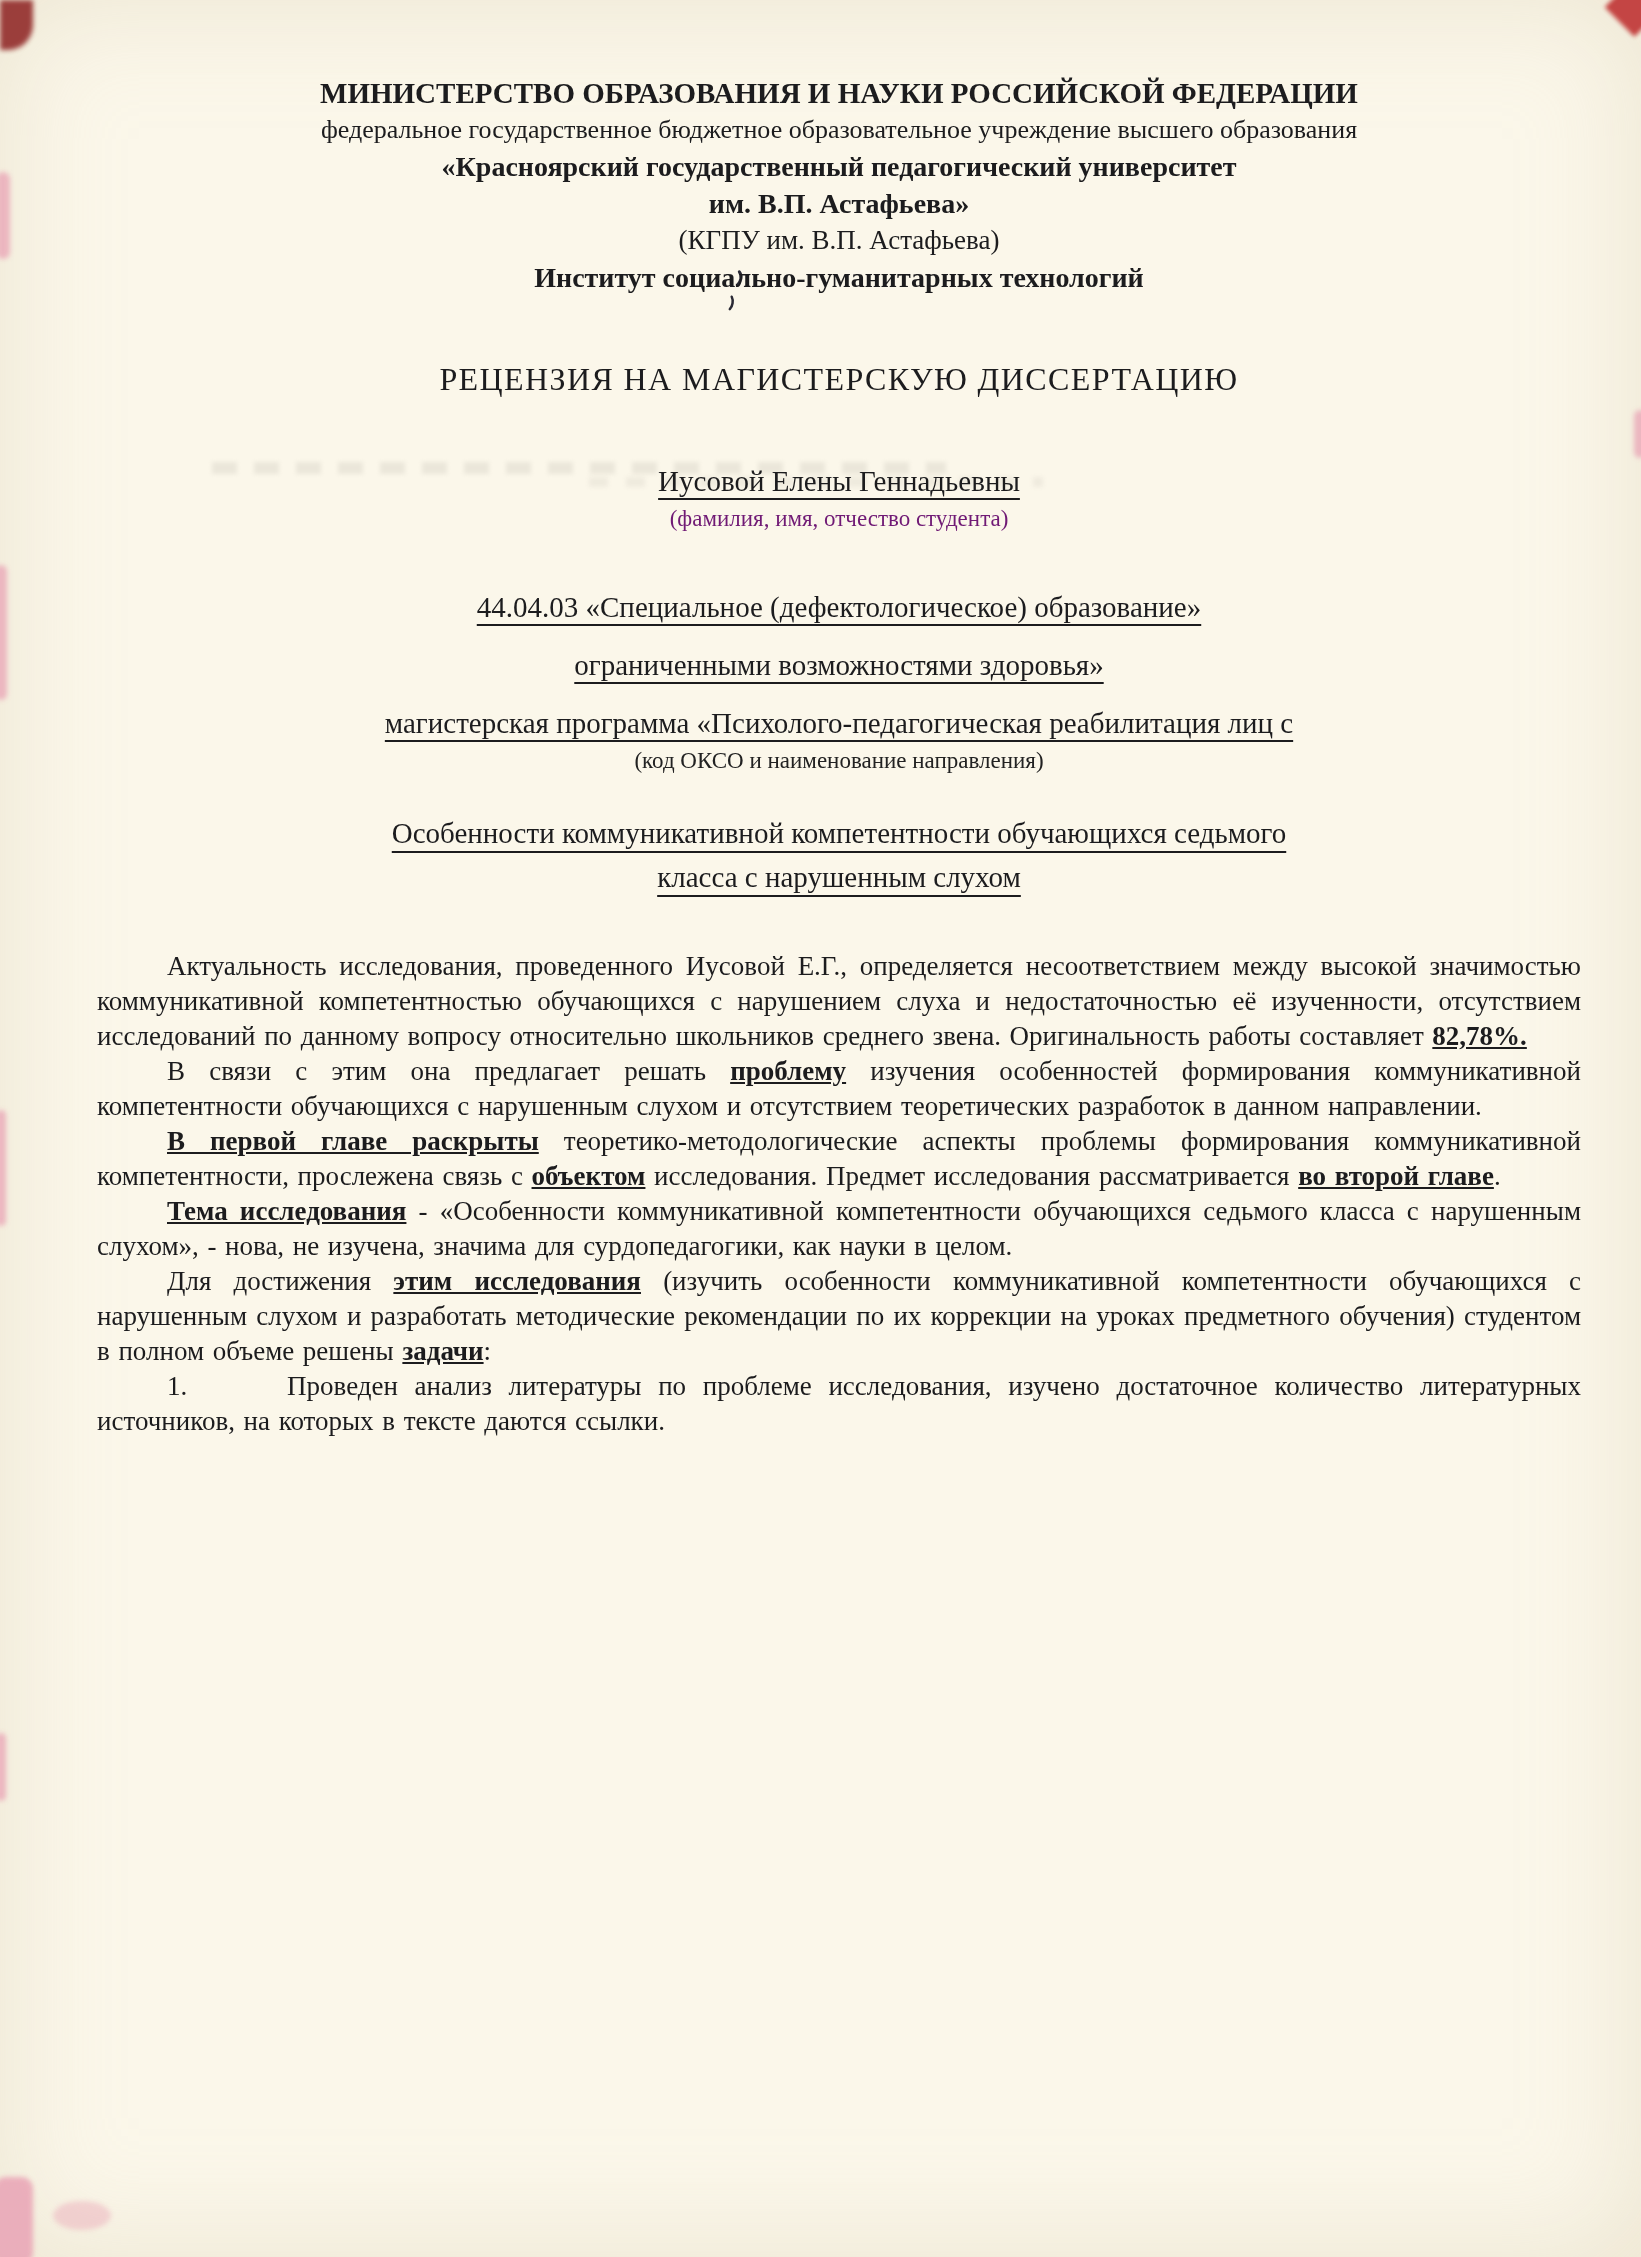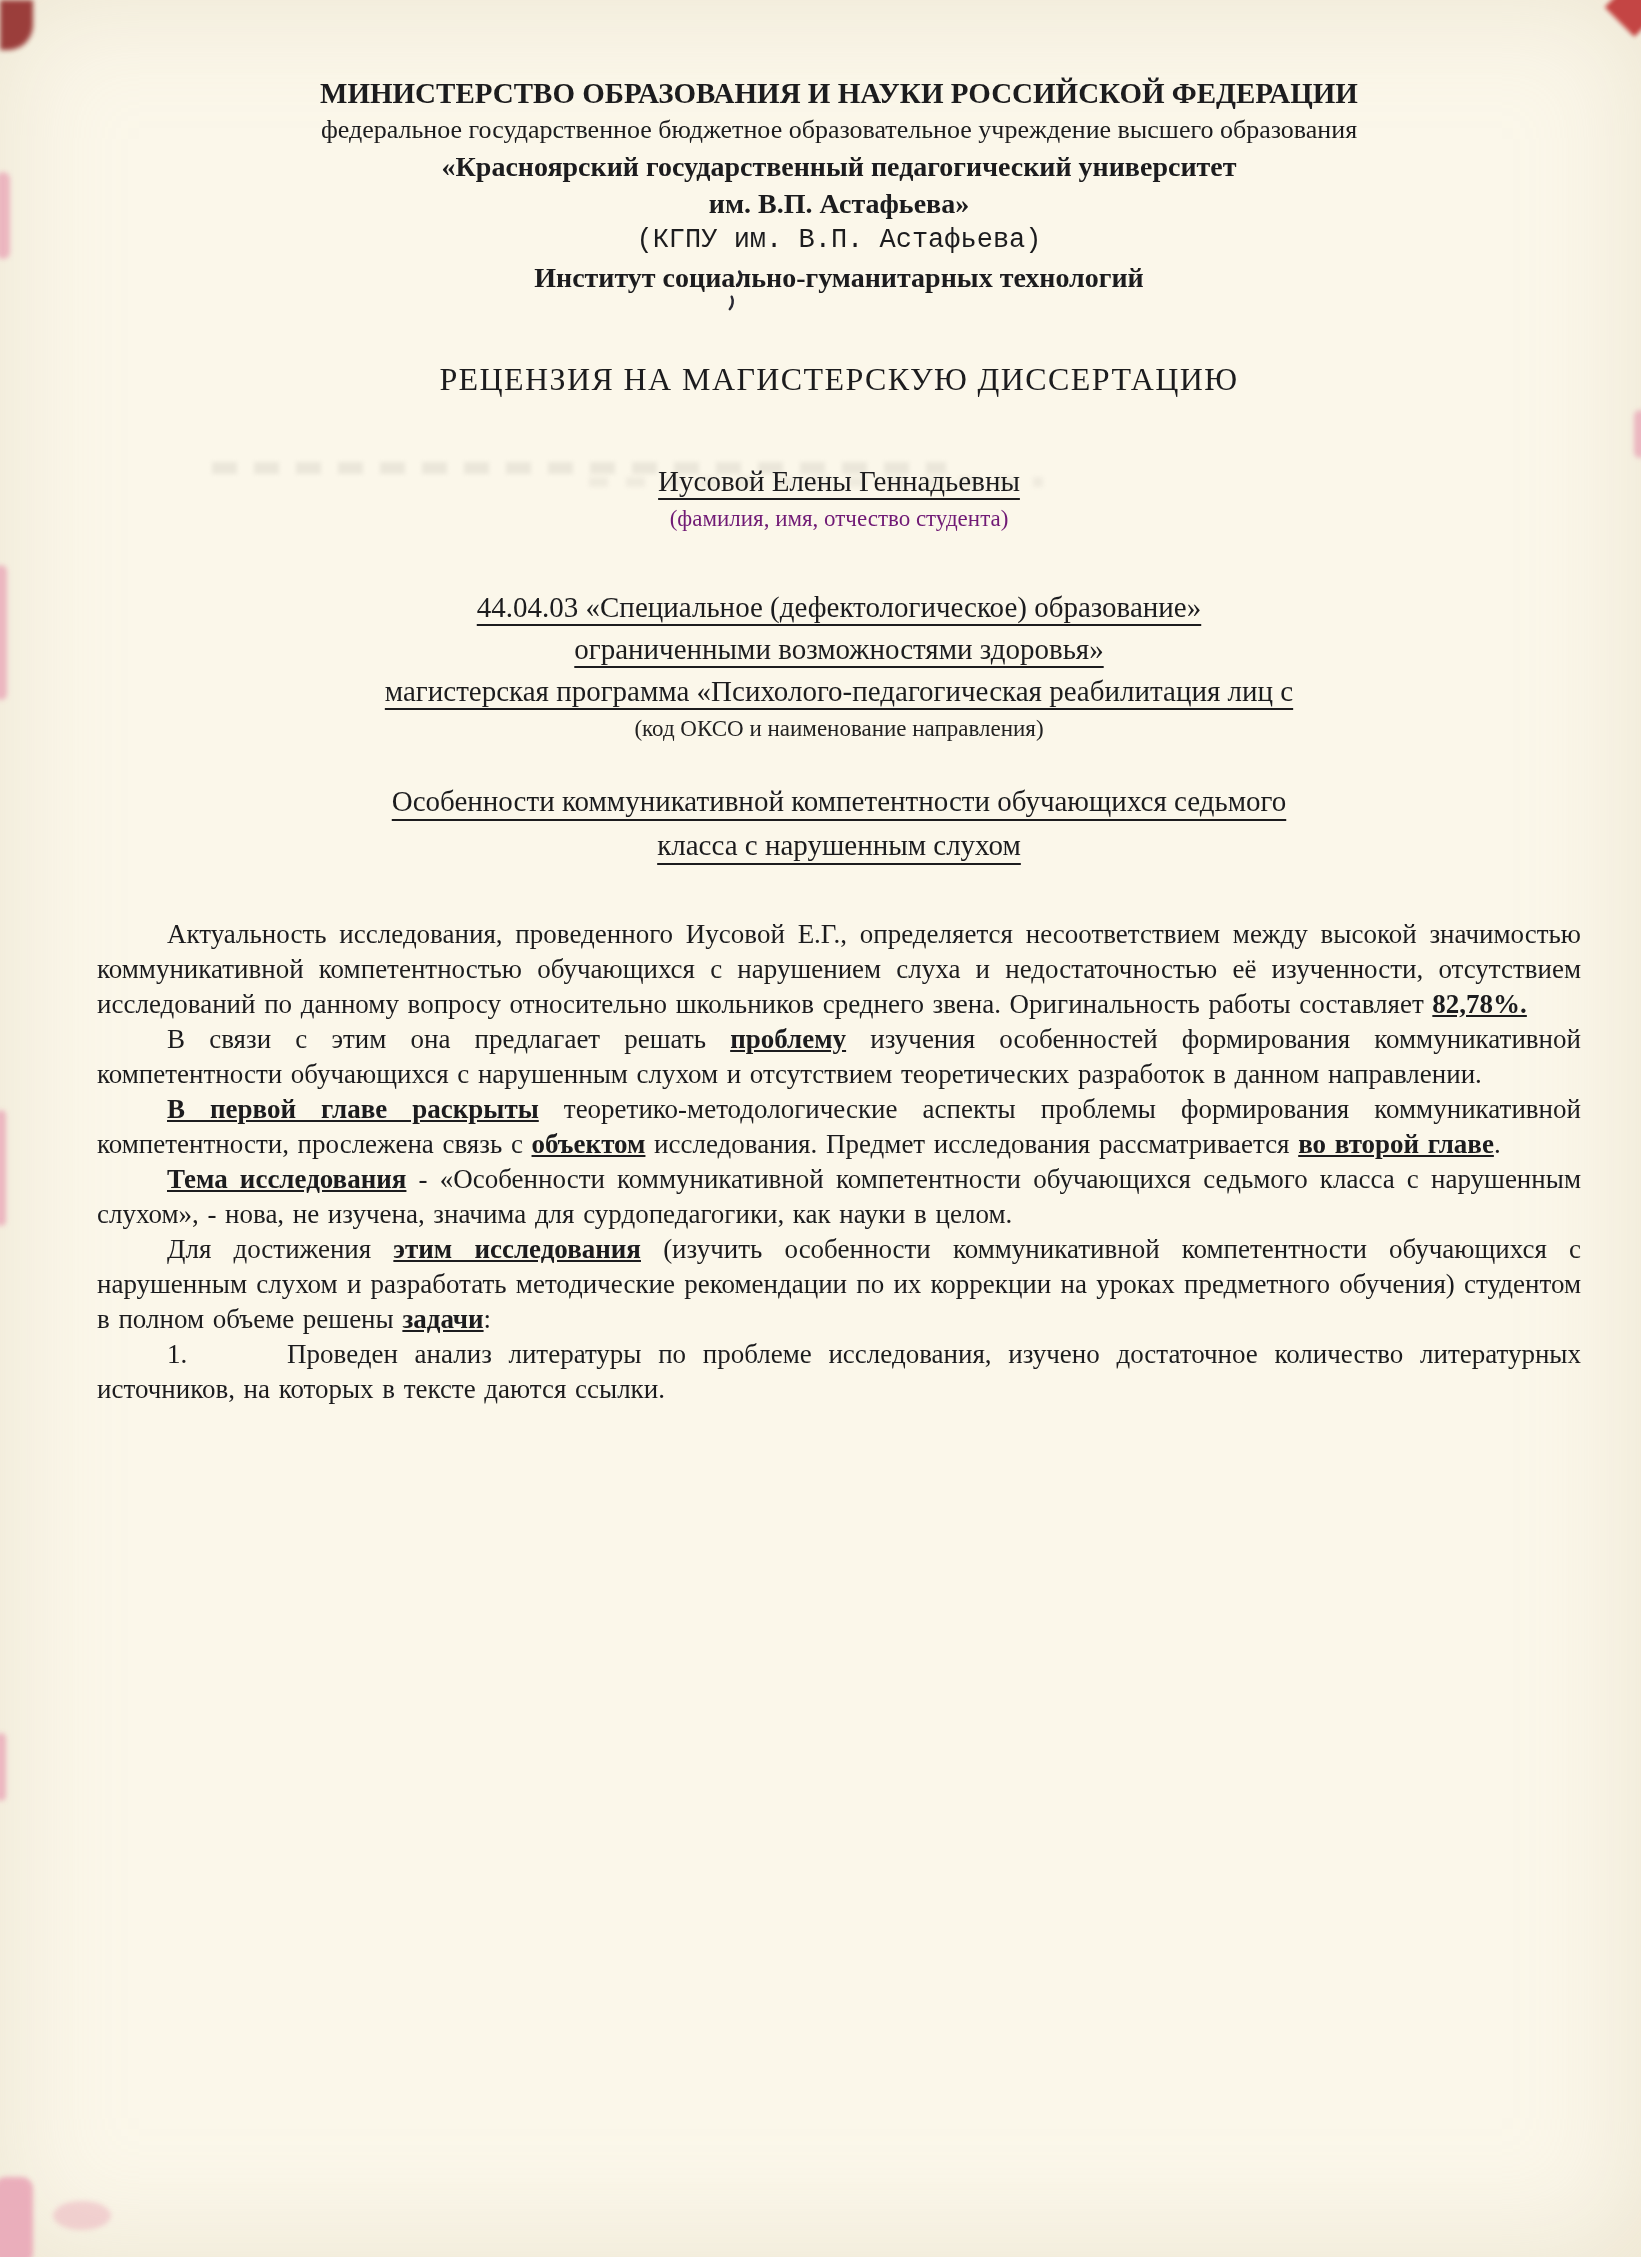--- a/index.html
+++ b/index.html
@@ -15,35 +15,35 @@
   }
   .content{
     position:absolute;
     left:97px; right:60px; top:75px;
   }
   .center{text-align:center;}
   .hdr1{font-weight:bold;font-size:29px;line-height:37px;}
   .hdr2{font-size:26px;line-height:36px;}
   .hdr3{font-weight:bold;font-size:28px;line-height:37px;}
   .hdr4{font-weight:bold;font-size:28px;line-height:37px;}
-  .hdr5{font-size:27px;line-height:37px;font-family:Liberation Mono, monospace;}
+  .hdr5{font-size:27px;line-height:37px;}
   .hdr6{font-weight:bold;font-size:28px;line-height:37px;}
   .doc-title{
     font-size:32px;letter-spacing:1.4px;line-height:39px;
     margin-top:64px;
   }
   .student-name{
     font-size:29px;margin-top:66px;
     text-decoration:underline;text-underline-offset:6.8px;text-decoration-thickness:1.9px;
   }
   .small-caption{font-size:23px;margin-top:7.7px;color:#701a75;}
   .program-block{margin-top:54px;}
   .program-line{
     font-size:29px;line-height:42px;
-    text-decoration:underline;text-underline-offset:6.8px;text-decoration-thickness:1.9px;
+    text-decoration:underline;text-underline-offset:6.8px;text-decoration-thickness:1.9px;margin-top:16px;
   }
   .program-caption{font-size:23px;margin-top:3.9px;color:#222;}
   .thesis-block{margin-top:37px;}
   .thesis-line{
     font-size:29px;line-height:44px;
     text-decoration:underline;text-underline-offset:7.7px;text-decoration-thickness:1.9px;
   }
   .body-text{margin-top:50px;}
   .body-para{
     margin:0;

